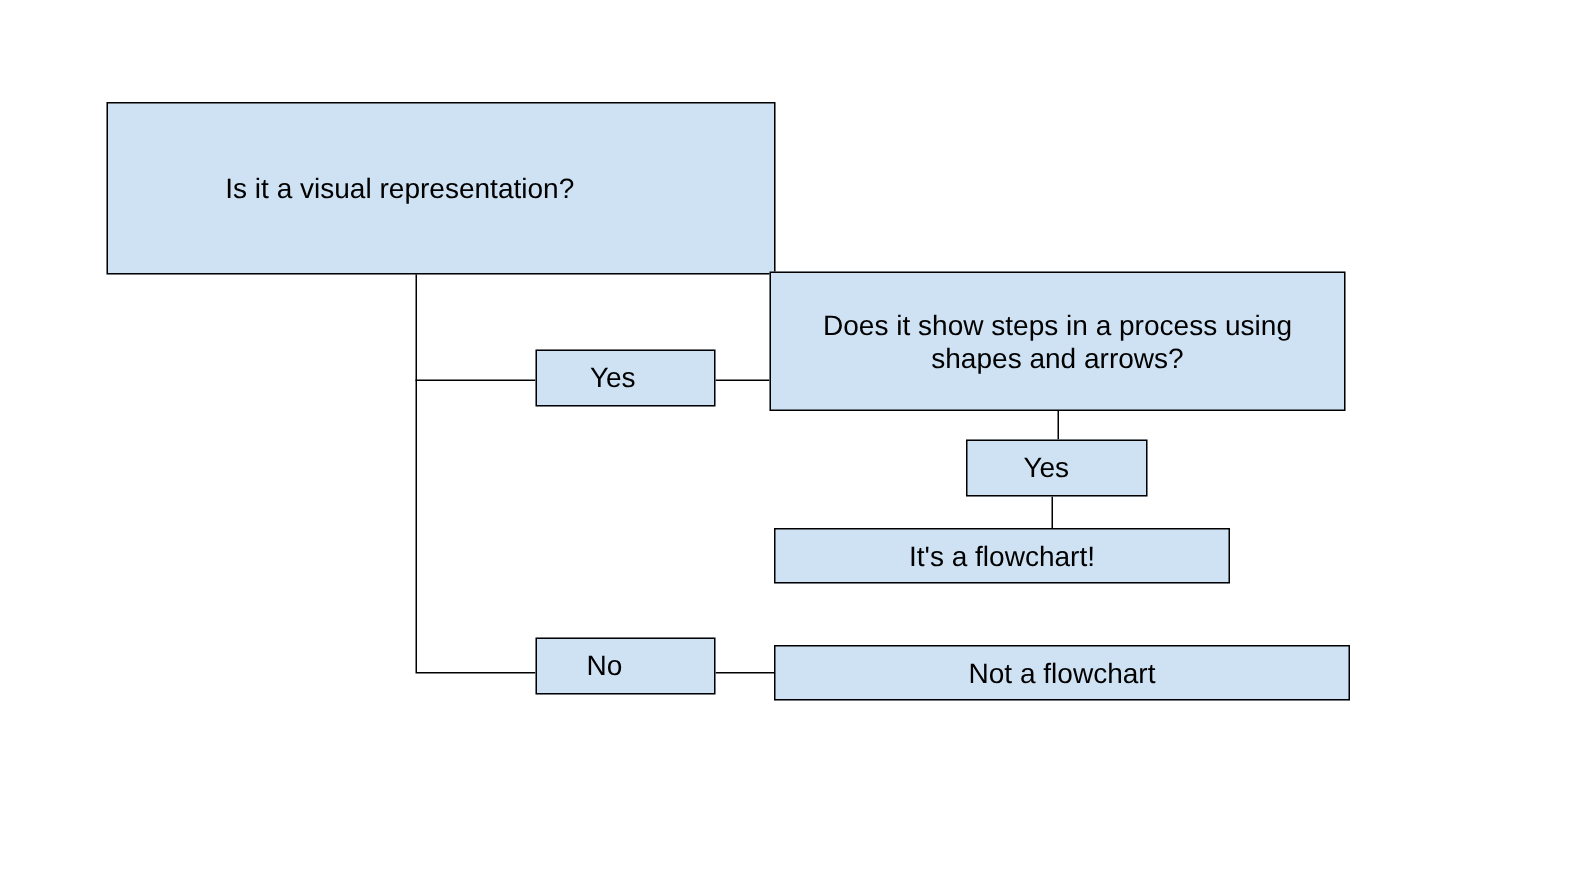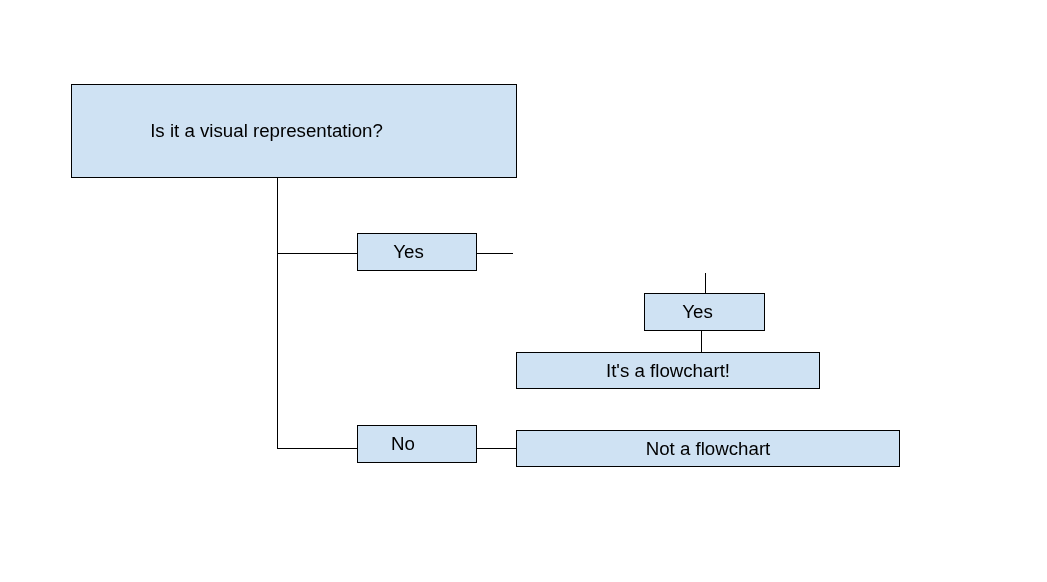--- a/index.html
+++ b/index.html
@@ -27,21 +27,21 @@
     color: #000000;
     font-size: 18.7px;
     line-height: 22px;
   }
   .node-label { display: block; }
   .line {
     position: absolute;
     background: #000000;
   }
   
-  .n-q1      { left: 71px;  top: 84px;  width: 446px; height: 94px; }
+  .n-q1      { left: 71px;  top: 68px;  width: 446px; height: 115px; }
   .n-q1 .node-label { padding-right: 55px; }
   .n-yes1    { left: 357px; top: 233px; width: 120px; height: 38px; }
   .n-yes1 .node-label { padding-right: 17px; }
   .n-q2      { left: 513px; top: 181px; width: 384px; height: 93px; }
   .n-q2 .node-label { padding: 0 28px; }
   .n-yes2    { left: 644px; top: 293px; width: 121px; height: 38px; }
   .n-yes2 .node-label { padding-right: 14px; }
   .n-resyes  { left: 516px; top: 352px; width: 304px; height: 37px; }
   .n-no1     { left: 357px; top: 425px; width: 120px; height: 38px; }
   .n-no1 .node-label { padding-right: 28px; }
@@ -69,20 +69,23 @@
   <div class="line c-no-to-res"></div>
 
   <div class="node n-q1">
     <span class="node-label">Is it a visual representation?</span>
   </div>
 
   <div class="node n-yes1">
     <span class="node-label">Yes</span>
   </div>
 
+  <div class="node n-q2">
+    <span class="node-label">Does it show steps in a process using shapes and arrows?</span>
+  </div>
 
   <div class="node n-yes2">
     <span class="node-label">Yes</span>
   </div>
 
   <div class="node n-resyes">
     <span class="node-label">It's a flowchart!</span>
   </div>
 
   <div class="node n-no1">

